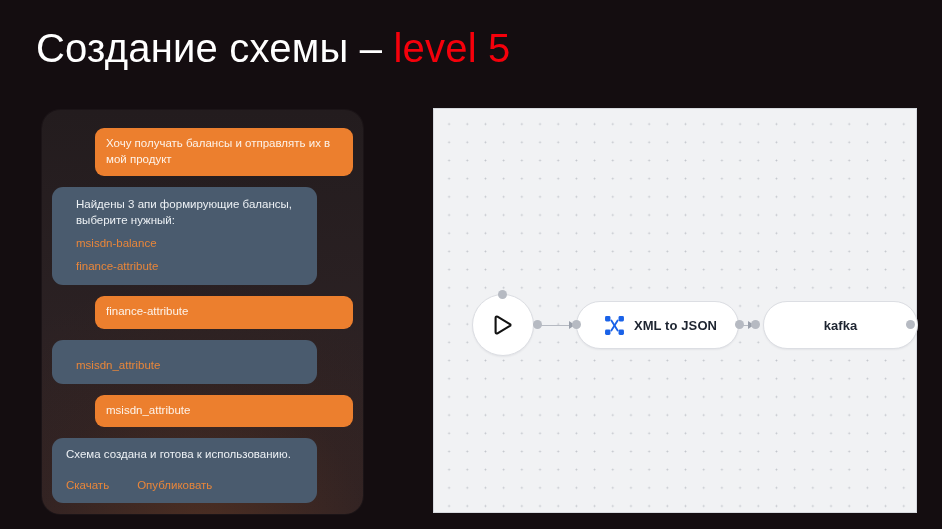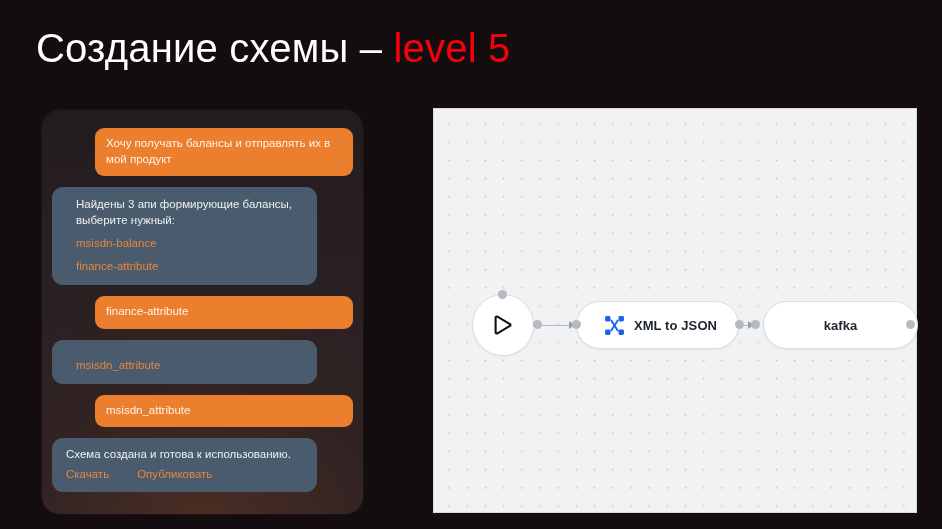--- a/index.html
+++ b/index.html
@@ -89,21 +89,21 @@
     color: #e8863a;
     display: block;
     line-height: 15px;
     margin-top: 8px;
   }
   .bubble.bot .body-text {
     display: block;
   }
 
   .action-row {
-    margin-top: 3px;
+    margin-top: 14px;
     display: flex;
     gap: 28px;
   }
   .action-link {
     color: #e8863a;
     font-size: 11.5px;
     line-height: 16px;
   }
 
   

